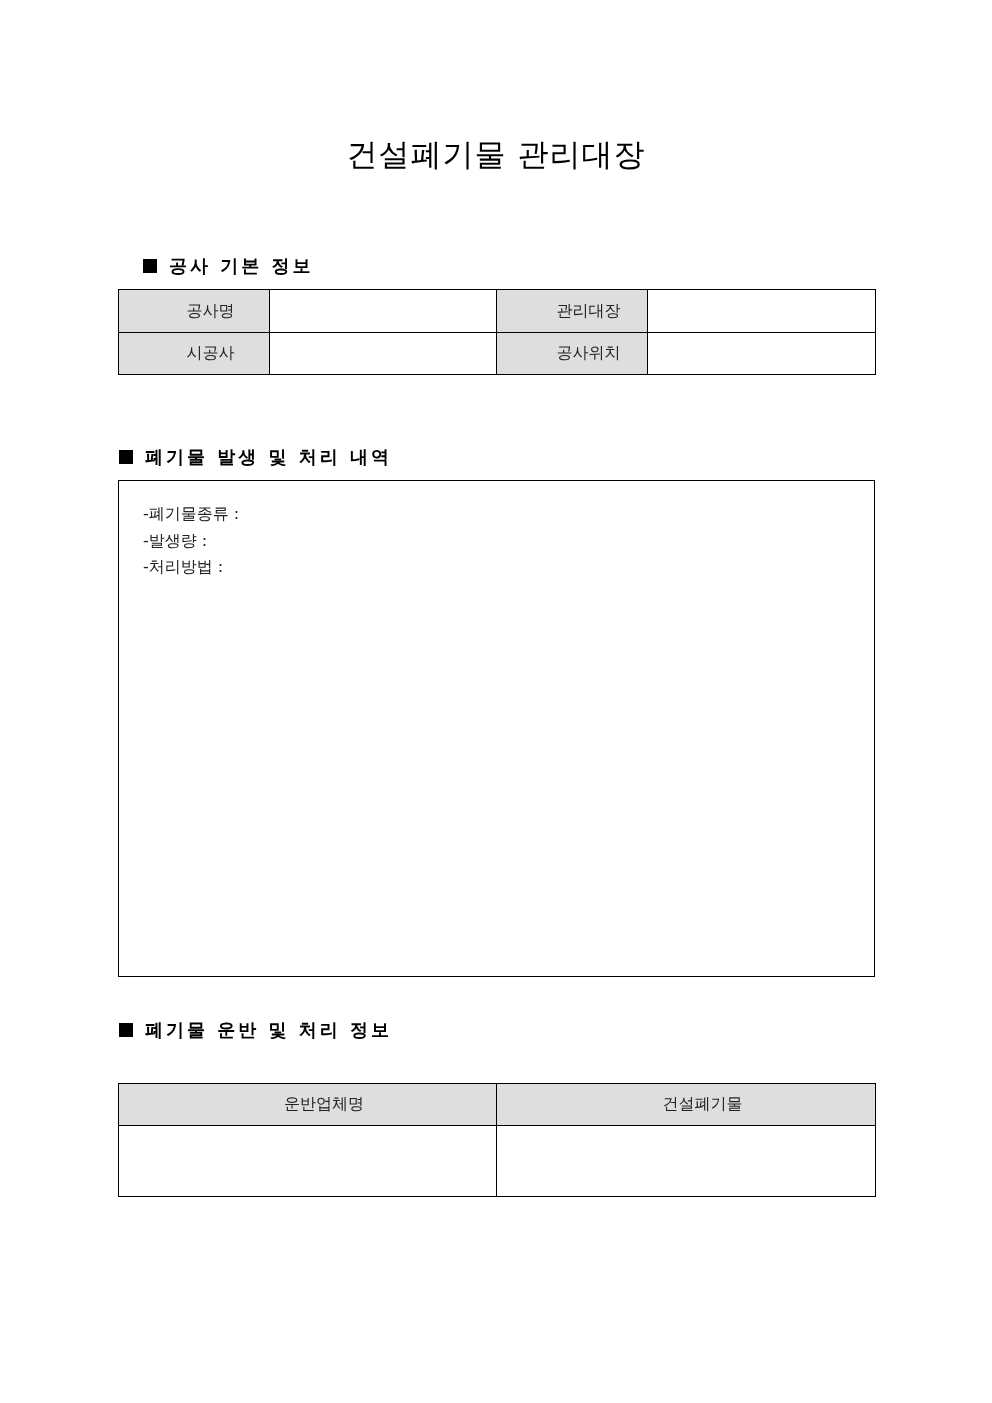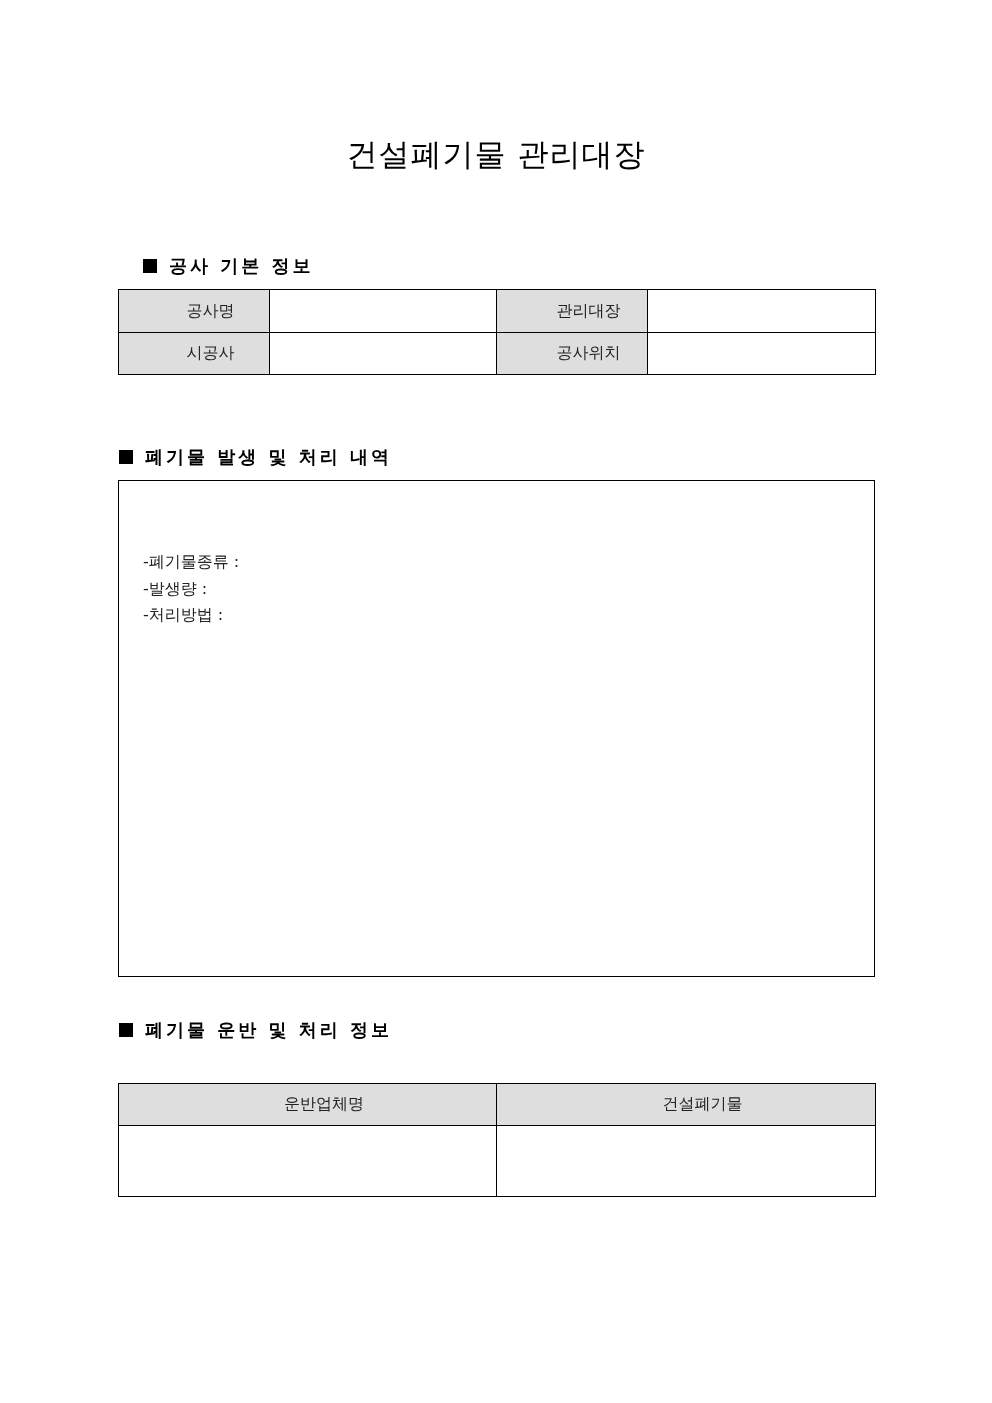--- a/index.html
+++ b/index.html
@@ -74,21 +74,20 @@
       border: 1.5px solid #000;
       background: #fff;
     }
     .details-box .lines {
       position: absolute;
       left: 24px;
       top: 20px;
       font-size: 16px;
       line-height: 26.5px;
       color: #222;
-      margin-top: 48px;
     }
   </style>
 </head>
 <body>
 
 <div class="title">건설폐기물 관리대장</div>
 
 <div class="section-heading" style="top:254px;padding-left:24px;">
   <span class="square"></span>
   <span>공사 기본 정보</span>

